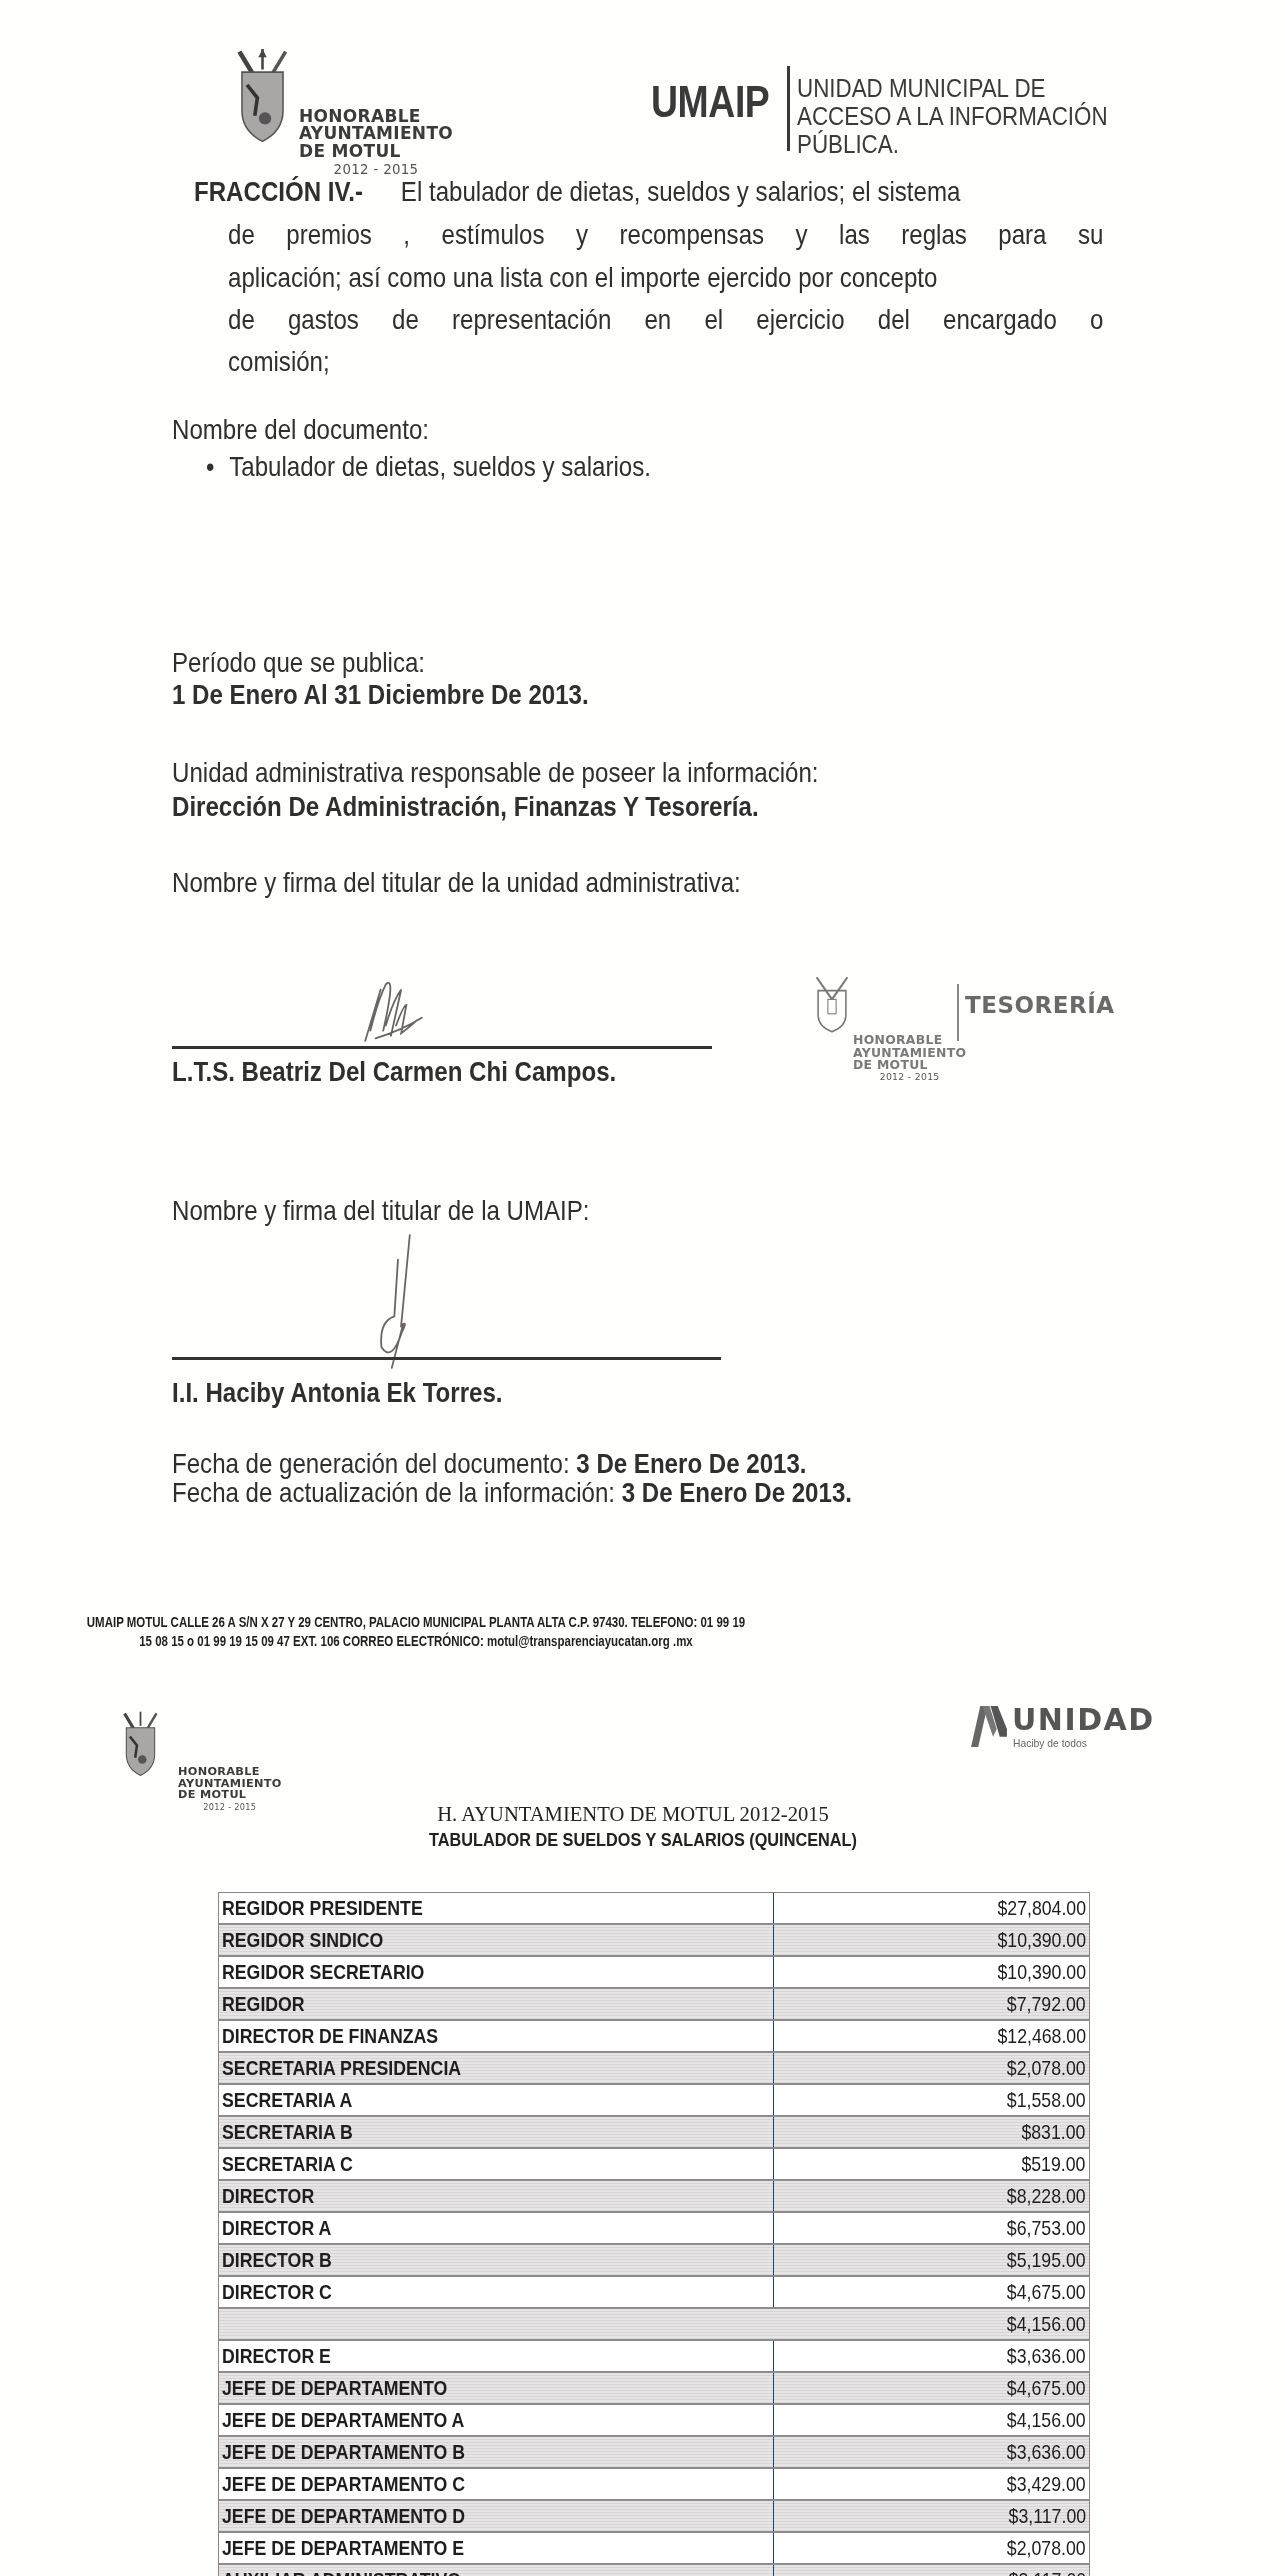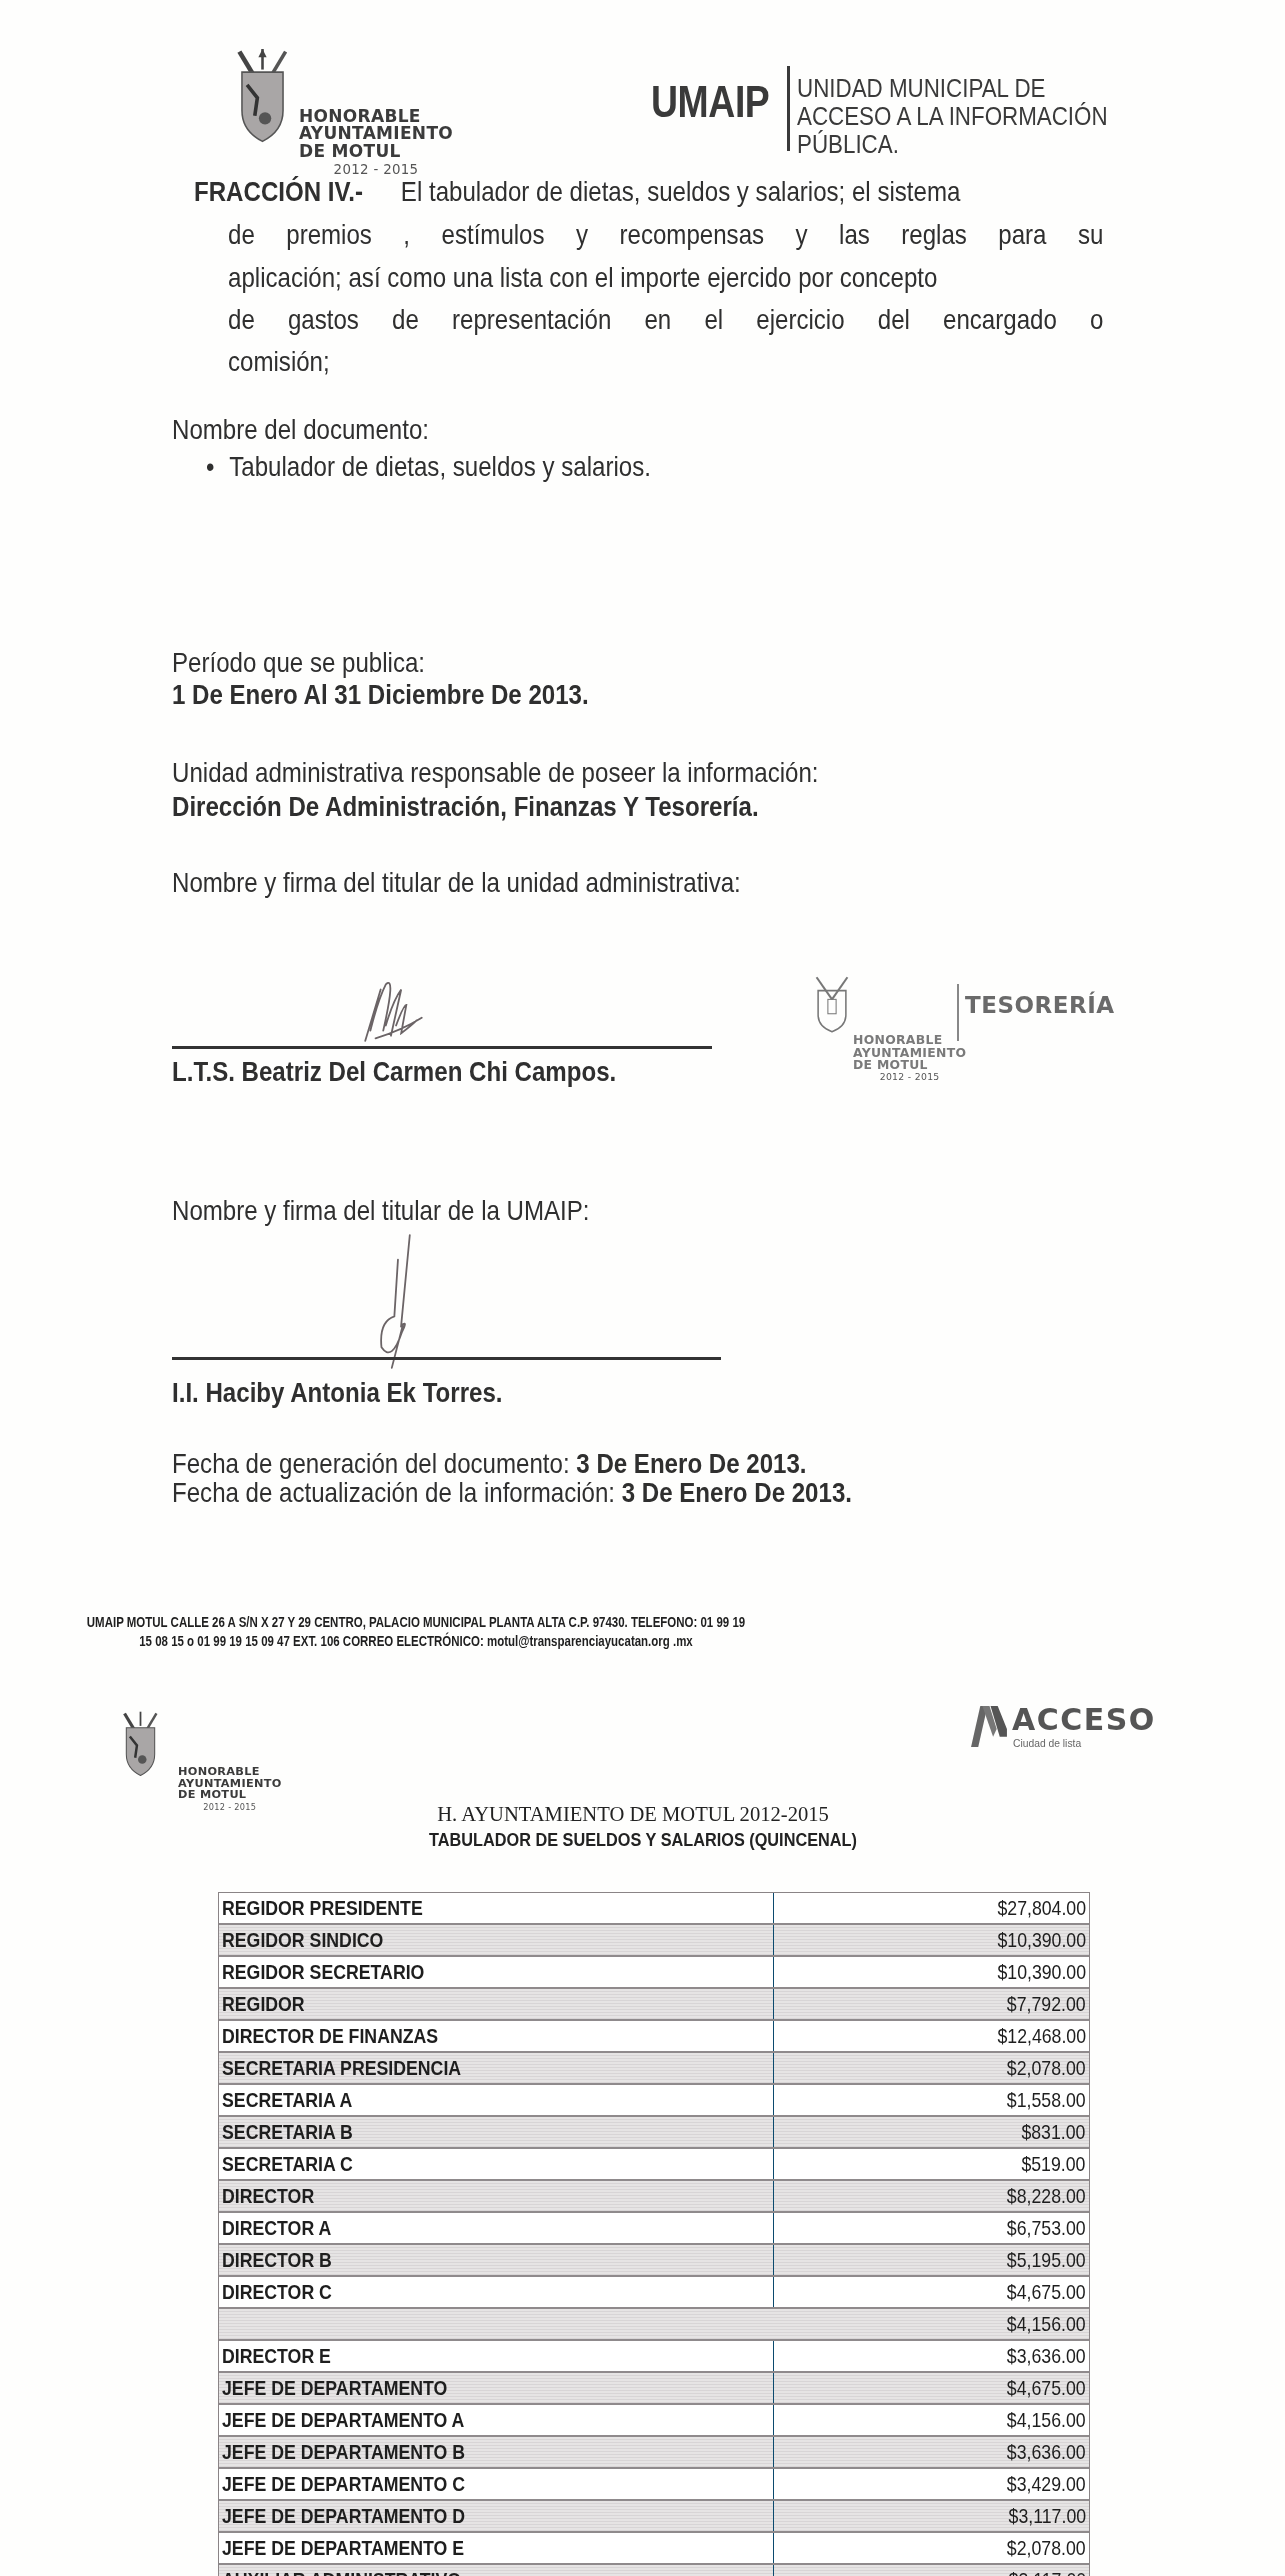--- a/index.html
+++ b/index.html
@@ -196,22 +196,22 @@
     <div class="crest-years" style="font-size:8.2px; margin-top:2.1px;">2012 - 2015</div>
   </div>
 
   <div class="abs" style="left:971px; top:57px;">
     <svg width="36" height="41" viewBox="0 0 70 80">
       <polygon points="0,80 18,0 32,0 14,80" fill="#666"></polygon>
       <polygon points="22,0 36,0 50,45 43,60" fill="#777"></polygon>
       <polygon points="38,0 52,0 70,45 70,60 56,60" fill="#555"></polygon>
     </svg>
   </div>
-  <div class="abs motul-word" style="left:1012px; top:53px;">ACCESO</div>
-  <div class="abs motul-tag" style="left:1013px; top:89px;">Ciudad de lista</div>
+  <div class="abs motul-word" style="left:1012px; top:53px;">UNIDAD</div>
+  <div class="abs motul-tag" style="left:1013px; top:89px;">Haciby de todos</div>
 
   <div class="abs p2-title" style="left:16px; top:154px; width:1234px;">H. AYUNTAMIENTO DE MOTUL 2012-2015</div>
   <div class="abs p2-subtitle" style="left:0; top:180px; width:1286px;">TABULADOR DE SUELDOS Y SALARIOS (QUINCENAL)</div>
 </div>
 
 <div class="tab" id="salary-table">
     <div class="tab-row plain">
       <div class="cell-name"><span>REGIDOR PRESIDENTE</span></div>
       <div class="cell-amt"><span>$27,804.00</span></div>
     </div>

